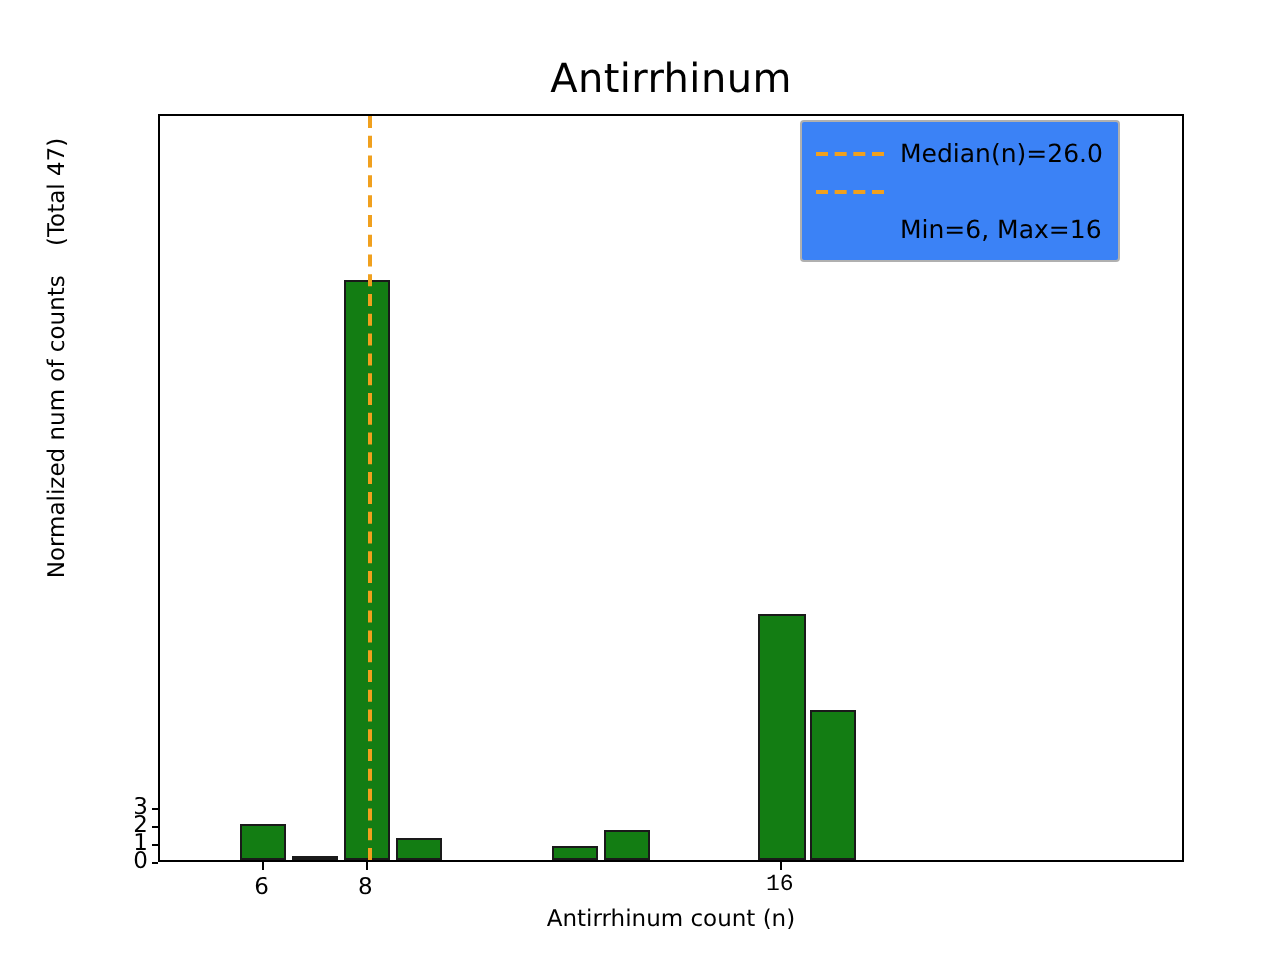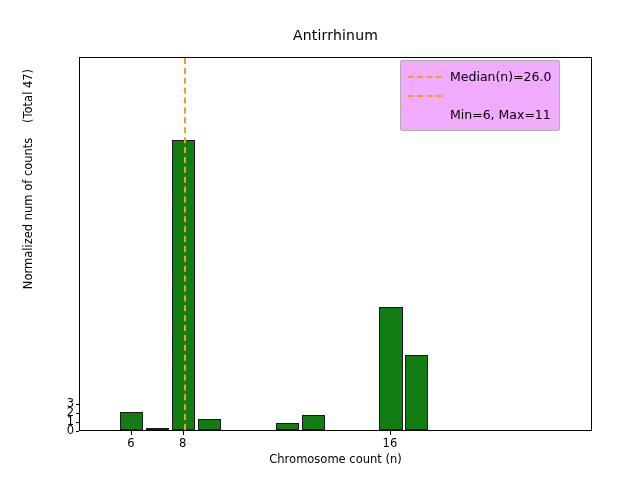--- a/index.html
+++ b/index.html
@@ -22,21 +22,21 @@
     height: 480px;
     background: #ffffff;
   }
   
   #chart-title {
     position: absolute;
     left: 79px;
     top: 27px;
     width: 513px;
     text-align: center;
-    font-size: 14px;
+    font-size: 20px;
     color: #000000;
     letter-spacing: 0.2px;
   }
   
   #plot-area {
     position: absolute;
     left: 79px;
     top: 57px;
     width: 513px;
     height: 374px;
@@ -111,21 +111,21 @@
     left: 75.5px;
     width: 3.5px;
     height: 0;
     border-top: 1.1px solid #000000;
   }
   
   #legend {
     position: absolute;
     left: 400px;
     top: 60px;
-    background: #f0abfc;
+    background: #3b82f6;
     border: 1px solid #b0b0b0;
     border-radius: 2px;
     padding: 6px 8px 6px 7px;
     box-sizing: border-box;
   }
   .legend-row {
     display: flex;
     align-items: center;
     height: 19px;
   }
@@ -159,42 +159,42 @@
       <div class="bar" style="left: 91.9773px; width: 23.3182px; height: 290.485px; background: rgb(19, 125, 19); border-color: rgb(26, 26, 26);"></div>
       <div class="bar" style="left: 117.886px; width: 23.3182px; height: 10.8932px; background: rgb(19, 125, 19); border-color: rgb(26, 26, 26);"></div>
       <div class="bar" style="left: 195.614px; width: 23.3182px; height: 7.26214px; background: rgb(19, 125, 19); border-color: rgb(26, 26, 26);"></div>
       <div class="bar" style="left: 221.523px; width: 23.3182px; height: 14.5243px; background: rgb(19, 125, 19); border-color: rgb(26, 26, 26);"></div>
       <div class="bar" style="left: 299.25px; width: 23.3182px; height: 122.549px; background: rgb(19, 125, 19); border-color: rgb(26, 26, 26);"></div>
       <div class="bar" style="left: 325.159px; width: 23.3182px; height: 75.3447px; background: rgb(19, 125, 19); border-color: rgb(26, 26, 26);"></div>
       <div class="vline" style="left: 103.636px; border-left-color: rgb(240, 160, 30);"></div>
     </div>
 
   <div id="ylabel">Normalized num of counts    (Total 47)</div>
-  <div id="xlabel">Chromosome count (n)</div>
+  <div id="xlabel">Antirrhinum count (n)</div>
 
   <div id="legend">
     <div class="legend-row">
       <span class="legend-swatch"></span>
       <span class="legend-text">Median(n)=26.0</span>
     </div>
     <div class="legend-row">
       <span class="legend-swatch"></span>
     </div>
     <div class="legend-row">
       <span class="legend-swatch blank"></span>
-      <span class="legend-text">Min=6, Max=11</span>
+      <span class="legend-text">Min=6, Max=16</span>
     </div>
   </div>
 
 <div class="xtick-mark" style="left: 130.818px;"></div>
     <div class="xtick-label" style="left: 130.818px;">6</div>
     <div class="xtick-mark" style="left: 182.636px;"></div>
     <div class="xtick-label" style="left: 182.636px;">8</div>
     <div class="xtick-mark" style="left: 389.909px;"></div>
-    <div class="xtick-label" style="left: 389.909px;">16</div>
+    <div class="xtick-label" style="left: 389.909px; font-family: Liberation Mono, monospace;">16</div>
     <div class="ytick-mark" style="top: 431px;"></div>
     <div class="ytick-label" style="top: 425px;">0</div>
     <div class="ytick-mark" style="top: 421.922px;"></div>
     <div class="ytick-label" style="top: 415.922px;">1</div>
     <div class="ytick-mark" style="top: 412.845px;"></div>
     <div class="ytick-label" style="top: 406.845px;">2</div>
     <div class="ytick-mark" style="top: 403.767px;"></div>
     <div class="ytick-label" style="top: 397.767px;">3</div>
   </div>
 

